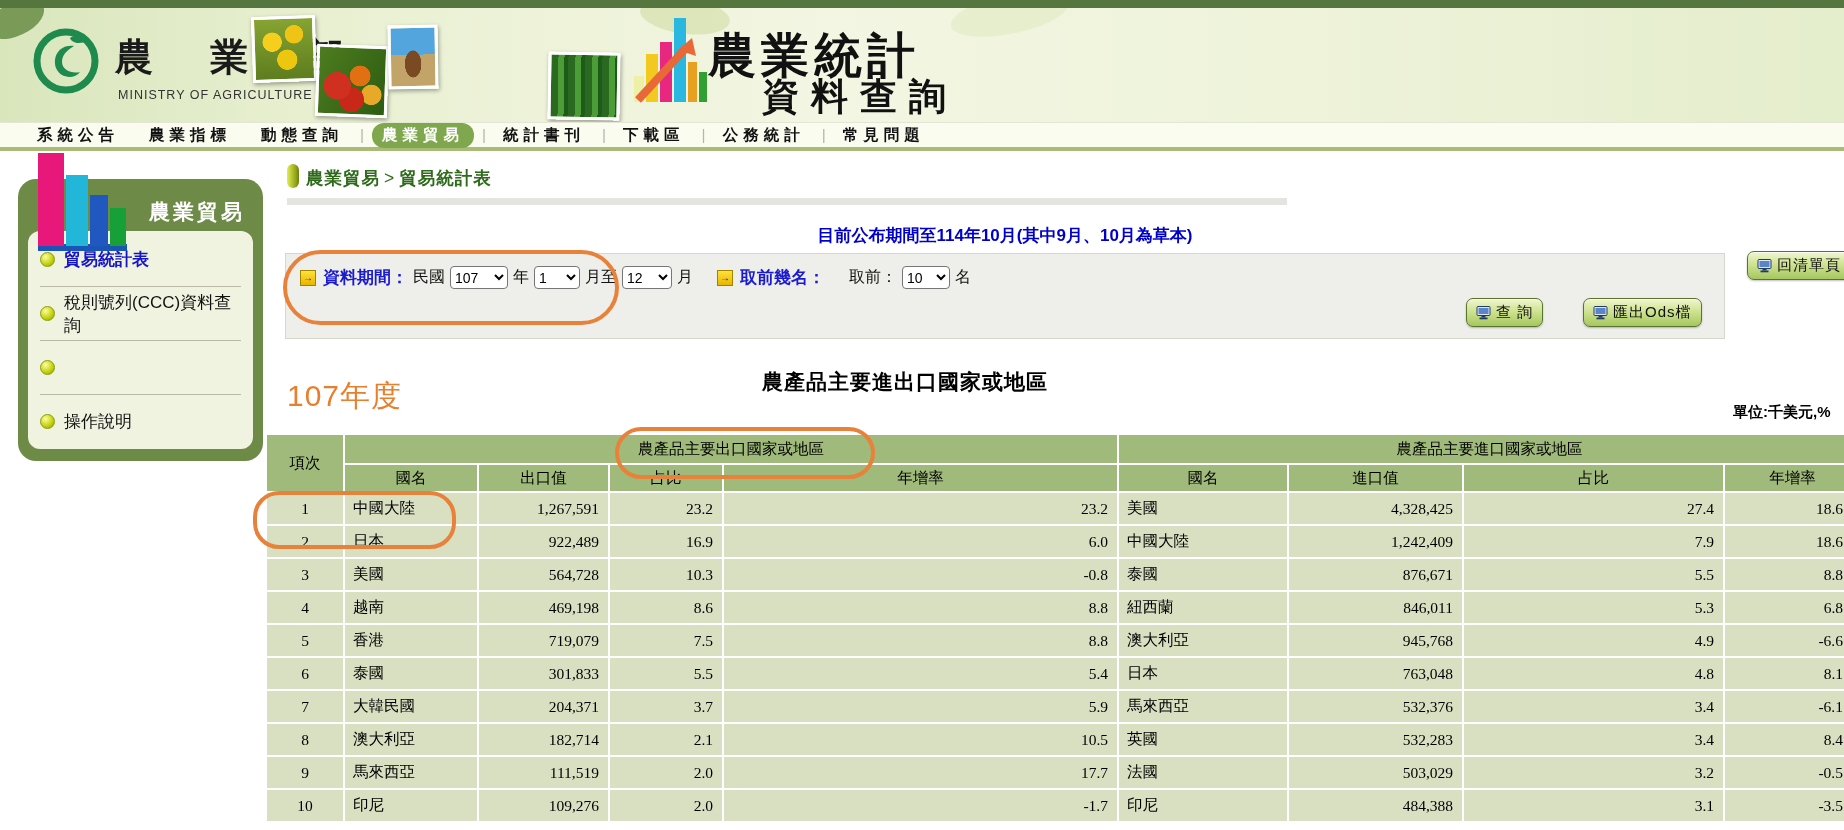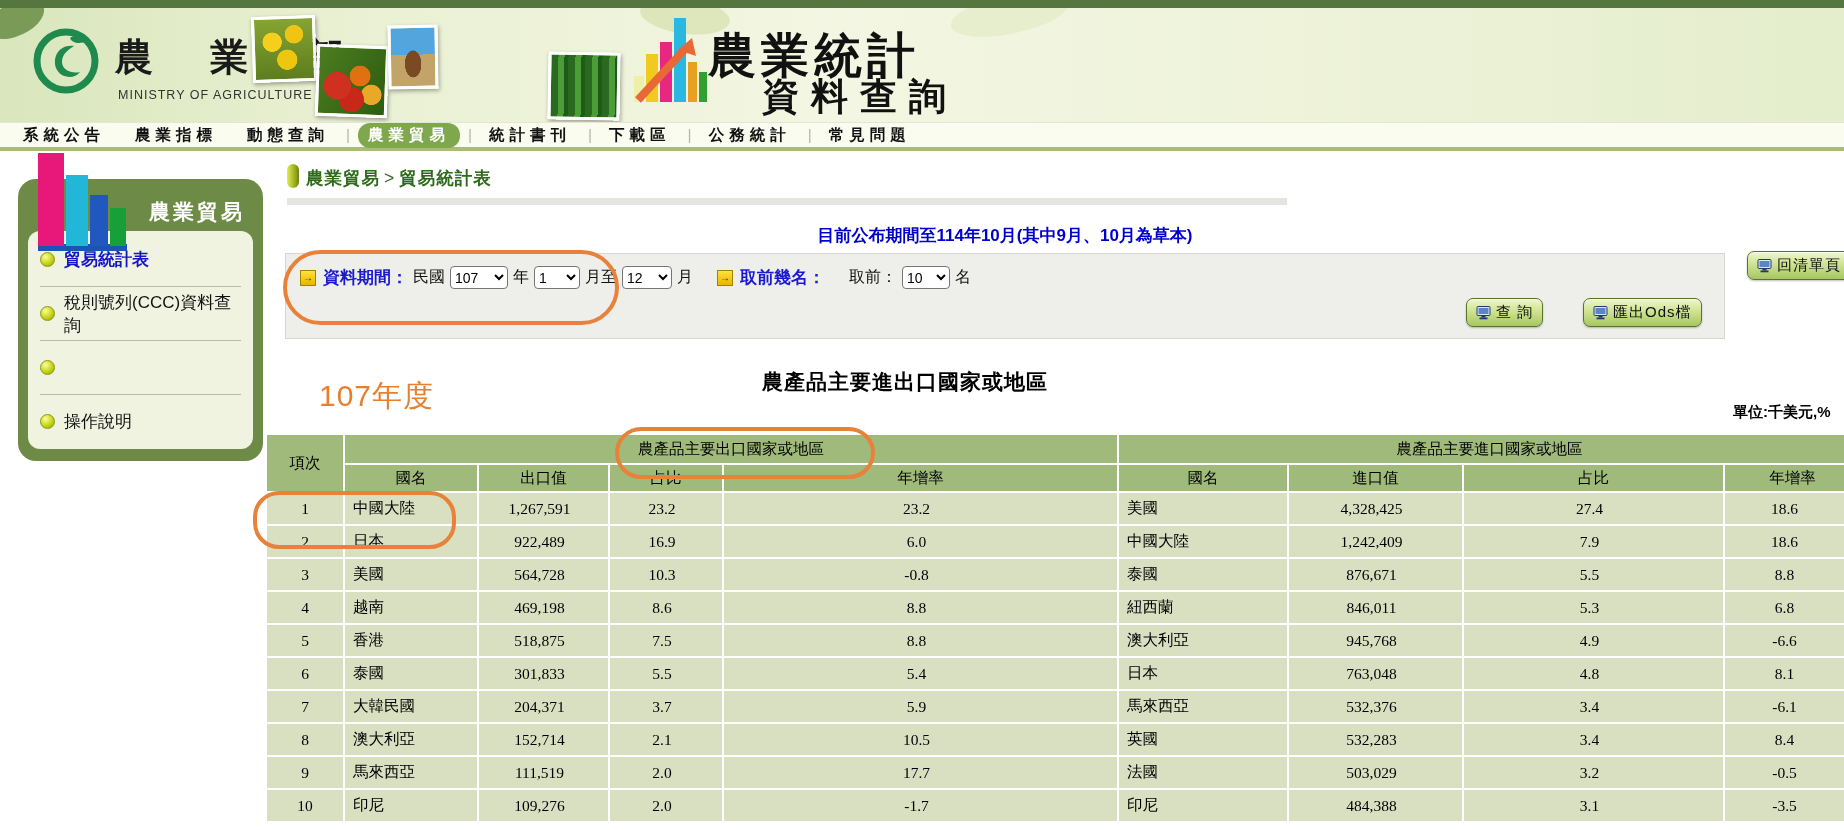--- a/index.html
+++ b/index.html
@@ -36,21 +36,21 @@
   .ph-bamboo{left:548px;top:44px;width:66px;height:62px;transform:rotate(1deg);
     background:repeating-linear-gradient(90deg,#2a6a20 0 7px,#4c9c38 7px 13px,#1c5c18 13px 17px);}
   .site-title1{position:absolute;left:708px;top:16px;font-family:"DejaVu Serif","Liberation Serif",serif;
     font-size:48px;font-weight:700;color:#111;letter-spacing:5px;white-space:nowrap;}
   .site-title2{position:absolute;left:762px;top:64px;font-family:"DejaVu Serif","Liberation Serif",serif;
     font-size:37px;font-weight:700;color:#111;letter-spacing:12px;white-space:nowrap;}
   .chart-deco{position:absolute;left:634px;top:4px;}
 
   
   .navbar{height:24px;background:#fafcf0;border-top:1px solid #e2e6d2;display:flex;align-items:center;
-    padding-left:8px;font-size:15.5px;font-weight:700;color:#111;}
+    padding-left:22px;font-size:15.5px;font-weight:700;color:#111;}
   .nav-item{padding:1px 9px;letter-spacing:5px;white-space:nowrap;cursor:pointer;margin:0 6px;}
   .nav-item.active{background:#7fa84e;color:#fff;border-radius:12px;padding:2px 10px;}
   .nav-sep{color:#b5b5ad;font-weight:400;margin:0 2px;}
   .navline{height:4px;background:#a8bc78;}
 
   
   .content{position:relative;height:680px;background:#fff;}
 
   
   .side-base{position:absolute;left:38px;top:93px;width:89px;height:7px;background:#1a55b5;z-index:3;}
@@ -94,38 +94,38 @@
 
   .btn{display:inline-flex;align-items:center;gap:5px;height:25px;padding:1px 9px;cursor:pointer;
     background:linear-gradient(180deg,#eff6cf 0%,#cfe392 45%,#a6c75f 100%);
     border:1.5px solid #59742e;border-radius:7px;font-size:15px;color:#111;letter-spacing:1px;
     box-shadow:inset 0 1px 0 #ffffffaa,0 1px 2px rgba(0,0,0,.25);white-space:nowrap;}
   .btn-query{position:absolute;left:1180px;top:44px;}
   .btn-export{position:absolute;left:1297px;top:44px;}
   .btn-back{position:absolute;left:1747px;top:100px;}
 
   
-  .year-label{position:absolute;left:287px;top:225px;font-size:30px;color:#e87f2e;letter-spacing:1px;margin-left:32px;}
+  .year-label{position:absolute;left:287px;top:225px;font-size:30px;color:#e87f2e;letter-spacing:1px;}
   .table-title{position:absolute;left:285px;top:217px;width:1240px;text-align:center;
     font-size:21px;font-weight:700;color:#000;letter-spacing:1px;}
   .unit-label{position:absolute;left:1733px;top:252px;font-size:15px;font-weight:700;color:#000;white-space:nowrap;}
 
   
   table.trade{position:absolute;left:265px;top:282px;width:1595px;border-collapse:collapse;table-layout:fixed;
     font-family:"Liberation Serif","DejaVu Serif",serif;font-size:15.5px;color:#000;}
   table.trade th,table.trade td{border:2px solid #fff;overflow:hidden;white-space:nowrap;}
   table.trade th{background:#9fba7a;font-weight:400;text-align:center;}
   table.trade td{background:#d8e0c1;}
   tr.gh{height:30px;} tr.sh{height:28px;} tbody tr{height:33px;}
   col.w-rank{width:78px;} col.w-exname{width:134px;} col.w-exval{width:131px;} col.w-expct{width:114px;}
   col.w-exgrow{width:395px;} col.w-imname{width:170px;} col.w-imval{width:175px;} col.w-impct{width:261px;}
   col.w-imgrow{width:137px;}
   td.c-rank{text-align:center;}
   td.c-name{text-align:left;padding-left:8px;}
-  td.c-val,td.c-pct,td.c-grow{text-align:center;padding-right:9px;}
+  td.c-val,td.c-pct,td.c-grow{text-align:right;padding-right:9px;}
   td.last{padding-right:17px;}
 
   
   .orange-ring{position:absolute;border:4px solid #e8823a;background:transparent;pointer-events:none;z-index:9;}
   .ring-period{left:283px;top:99px;width:328px;height:67px;border-radius:42px;}
   .ring-header{left:615px;top:276px;width:252px;height:44px;border-radius:26px;}
   .ring-row1{left:253px;top:340px;width:195px;height:50px;border-radius:26px;}
 </style>
 </head>
 <body>
@@ -340,21 +340,21 @@
             <td class="c-pct">8.6</td>
             <td class="c-grow">8.8</td>
             <td class="c-name">紐西蘭</td>
             <td class="c-val">846,011</td>
             <td class="c-pct">5.3</td>
             <td class="c-grow last">6.8</td>
           </tr>
           <tr>
             <td class="c-rank">5</td>
             <td class="c-name">香港</td>
-            <td class="c-val">518,875</td>
+            <td class="c-val">719,079</td>
             <td class="c-pct">7.5</td>
             <td class="c-grow">8.8</td>
             <td class="c-name">澳大利亞</td>
             <td class="c-val">945,768</td>
             <td class="c-pct">4.9</td>
             <td class="c-grow last">-6.6</td>
           </tr>
           <tr>
             <td class="c-rank">6</td>
             <td class="c-name">泰國</td>
@@ -373,21 +373,21 @@
             <td class="c-pct">3.7</td>
             <td class="c-grow">5.9</td>
             <td class="c-name">馬來西亞</td>
             <td class="c-val">532,376</td>
             <td class="c-pct">3.4</td>
             <td class="c-grow last">-6.1</td>
           </tr>
           <tr>
             <td class="c-rank">8</td>
             <td class="c-name">澳大利亞</td>
-            <td class="c-val">152,714</td>
+            <td class="c-val">182,714</td>
             <td class="c-pct">2.1</td>
             <td class="c-grow">10.5</td>
             <td class="c-name">英國</td>
             <td class="c-val">532,283</td>
             <td class="c-pct">3.4</td>
             <td class="c-grow last">8.4</td>
           </tr>
           <tr>
             <td class="c-rank">9</td>
             <td class="c-name">馬來西亞</td>

